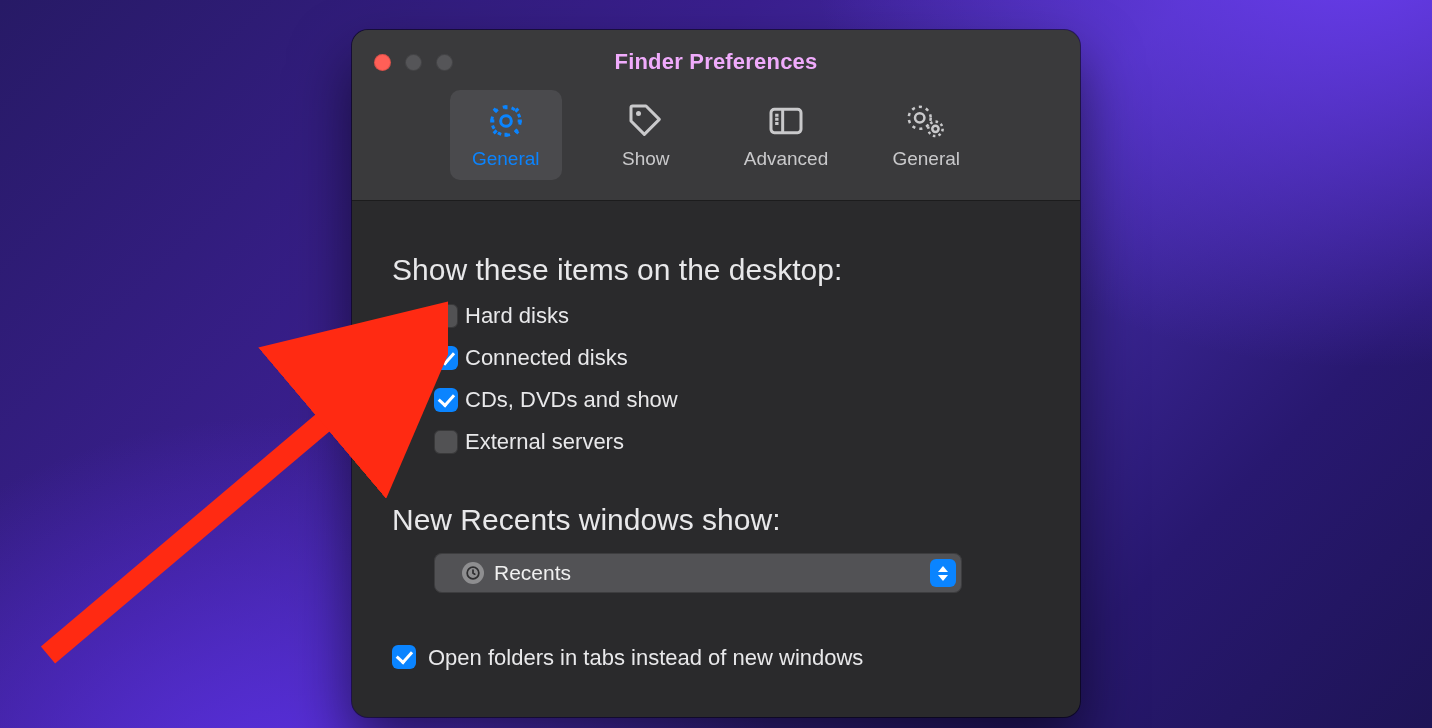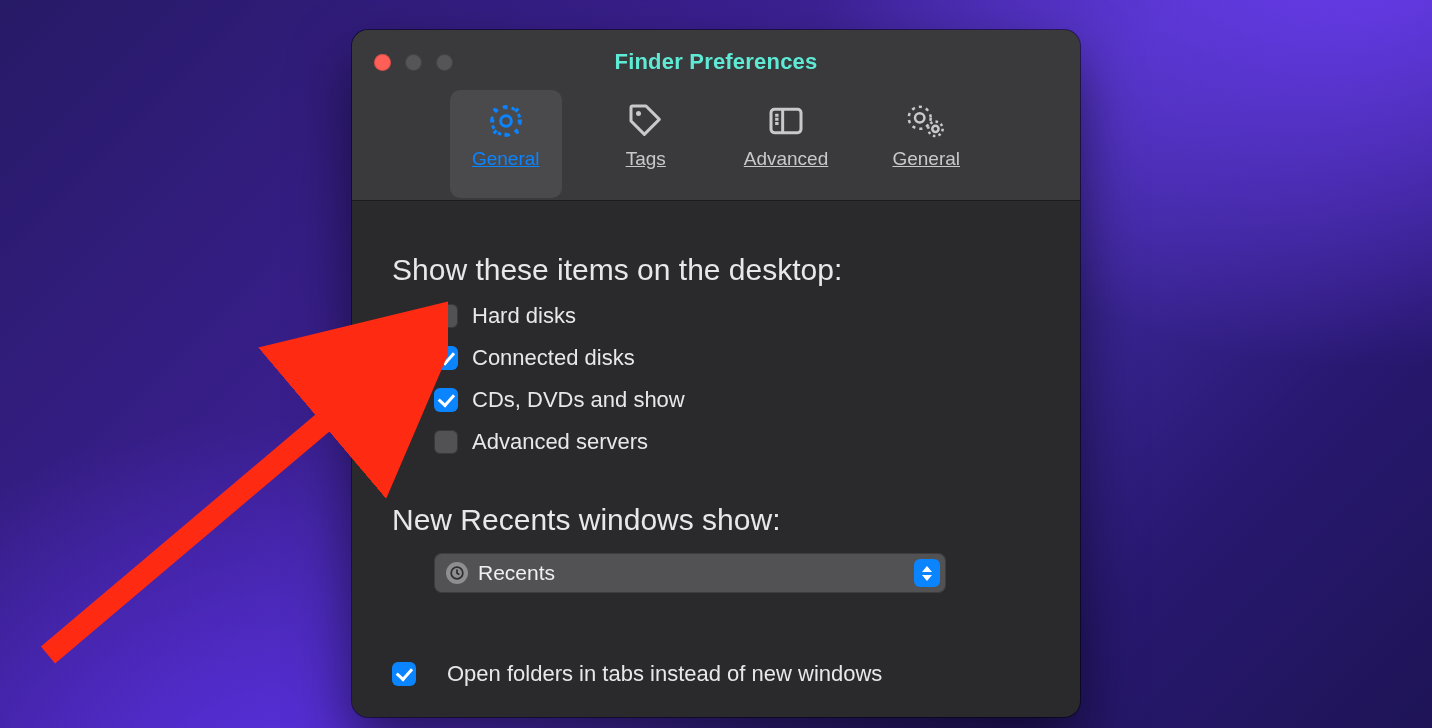--- a/index.html
+++ b/index.html
@@ -54,43 +54,42 @@
   }
   .close-light { background: #ff5f57; box-shadow: inset 0 0 0 1px rgba(0,0,0,.15);}
   .min-light, .zoom-light { background: #555558; box-shadow: inset 0 0 0 1px rgba(0,0,0,.2);}
 
   .window-title {
     text-align: center;
     padding-top: 19px;
     font-size: 22px;
     font-weight: 600;
     letter-spacing: 0.2px;
-    color: #5eead4;
+    color: #f0abfc;
   }
 
   .toolbar {
     position: absolute;
     top: 60px;
     left: 0;
     right: 0;
     display: flex;
     justify-content: center;
     gap: 28px;
   }
 
   .tool-item {
     display: flex;
     flex-direction: column;
     align-items: center;
-    padding: 8px 14px 28px 14px;
+    padding: 8px 14px 10px 14px;
     border-radius: 10px;
     cursor: pointer;
     color: #c9c9cb;
     min-width: 84px;
-    text-decoration: underline;
   }
   .tool-item.active {
     background: #4a4a4d;
     color: #0a84ff;
   }
   .tool-item .icon-box {
     height: 46px;
     display: flex;
     align-items: center;
     justify-content: center;
@@ -111,21 +110,21 @@
     font-size: 30px;
     margin-bottom: 16px;
   }
 
   .check-list {
     margin-left: 42px;
   }
   .check-row {
     display: flex;
     align-items: center;
-    gap: 14px;
+    gap: 7px;
     margin-bottom: 16px;
   }
 
   .checkbox {
     width: 24px;
     height: 24px;
     border-radius: 6px;
     background: #525254;
     box-shadow: inset 0 0 0 1px rgba(0,0,0,0.3);
     display: flex;
@@ -153,21 +152,21 @@
   .dropdown {
     margin-left: 42px;
     margin-top: 14px;
     width: 500px;
     height: 40px;
     background: #525255;
     border-radius: 8px;
     display: flex;
     align-items: center;
     position: relative;
-    padding-left: 12px;
+    padding-left: 28px;
     box-shadow: inset 0 0 0 1px rgba(0,0,0,0.25);
     cursor: pointer;
   }
   .dropdown .dd-icon {
     width: 22px; height:22px;
     border-radius: 50%;
     background: #8e8e90;
     display:flex; align-items:center; justify-content:center;
     margin-right: 10px;
   }
@@ -190,24 +189,24 @@
   .dropdown .stepper::after {
     content:"";
     width:0;height:0;
     border-left:5px solid transparent;
     border-right:5px solid transparent;
   }
   .dropdown .stepper::before { border-bottom:6px solid #fff; margin-bottom:3px;}
   .dropdown .stepper::after  { border-top:6px solid #fff;}
 
   .bottom-check {
-    margin-top: 68px;
+    margin-top: 52px;
     display:flex;
-    align-items:center;
-    gap:31px;
+    align-items:flex-start;
+    gap:12px;
   }
 
   
   .arrow {
     position: absolute;
     left: 28px;
     top: 260px;
     width: 420px;
     height: 420px;
     pointer-events: none;
@@ -242,21 +241,21 @@
           <span class="lbl">General</span>
         </div>
 
         <div class="tool-item">
           <div class="icon-box">
             <svg width="40" height="40" viewBox="0 0 24 24" fill="none" stroke="#c9c9cb" stroke-width="1.8" stroke-linejoin="round">
               <path d="M12 3l8 8-9 9-8-8V4a1 1 0 0 1 1-1h8z"></path>
               <circle cx="7.5" cy="7.5" r="1.5" fill="#c9c9cb" stroke="none"></circle>
             </svg>
           </div>
-          <span class="lbl">Tags</span>
+          <span class="lbl">Show</span>
         </div>
 
         <div class="tool-item">
           <div class="icon-box">
             <svg width="40" height="40" viewBox="0 0 24 24" fill="none" stroke="#c9c9cb" stroke-width="1.8" stroke-linejoin="round">
               <rect x="3" y="5" width="18" height="14" rx="2"></rect>
               <line x1="10" y1="5" x2="10" y2="19"></line>
               <line x1="5.5" y1="8.5" x2="7.5" y2="8.5"></line>
               <line x1="5.5" y1="11" x2="7.5" y2="11"></line>
               <line x1="5.5" y1="13.5" x2="7.5" y2="13.5"></line>
@@ -292,21 +291,21 @@
         <div class="check-row">
           <div class="checkbox checked"></div>
           <span>Connected disks</span>
         </div>
         <div class="check-row">
           <div class="checkbox checked"></div>
           <span>CDs, DVDs and show</span>
         </div>
         <div class="check-row">
           <div class="checkbox"></div>
-          <span>Advanced servers</span>
+          <span>External servers</span>
         </div>
       </div>
 
       <div class="section2">
         <div class="section-title">New Recents windows show:</div>
         <div class="dropdown">
           <div class="dd-icon">
             <svg width="14" height="14" viewBox="0 0 24 24" fill="none" stroke="#2e2e30" stroke-width="3" stroke-linecap="round">
               <circle cx="12" cy="12" r="10" stroke="#2e2e30" fill="#8e8e90"></circle>
               <path d="M12 7v5l3 2"></path>

